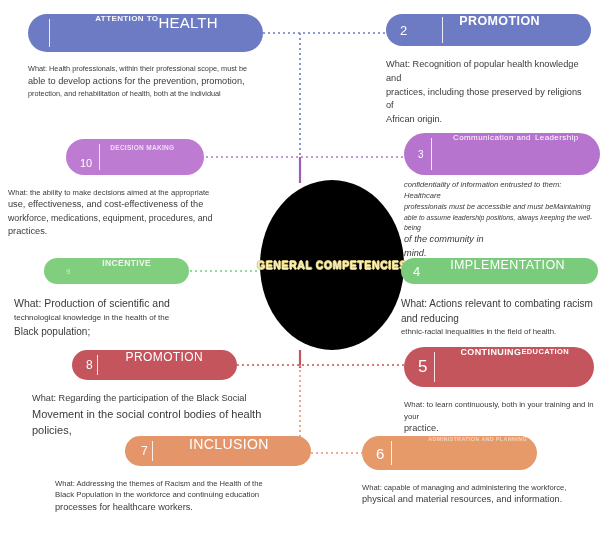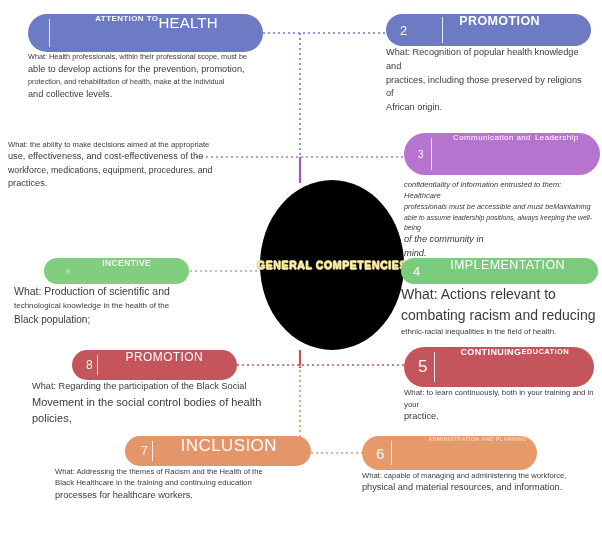--- a/index.html
+++ b/index.html
@@ -62,21 +62,21 @@
     padding:0 10px;
     color:#ffffff;
   }
   .pill .t1{font-size:8px;letter-spacing:.4px;line-height:1.25;font-weight:bold;opacity:.95;}
   .pill .t2{font-size:15px;letter-spacing:.2px;line-height:1.15;}
   .pill .tbig{font-size:12.5px;letter-spacing:.4px;font-weight:bold;}
   .pill .tsmall{font-size:7.5px;letter-spacing:.4px;font-weight:bold;}
   .pill .tfaint{font-size:5.5px;letter-spacing:.3px;font-weight:bold;color:rgba(255,255,255,.55);}
 
   .desc{
-    margin-top:0;
+    margin-top:12px;
     color:#3a3a3a;
     line-height:1.5;
   }
   .desc .a{font-size:7.3px;}
   .desc .b{font-size:9.2px;}
 
   
   #n1{left:28px;top:14px;width:235px;}
   #n1 .pill{height:38px;background:#6C7BC4;}
   #n2{left:386px;top:14px;width:205px;}
@@ -129,22 +129,21 @@
       <div class="num"></div>
       <div class="divider"></div>
       <div class="titlewrap">
         <span class="t1">ATTENTION TO</span>
         <span class="t2">HEALTH</span>
       </div>
     </div>
     <div class="desc">
       <div class="a">What: Health professionals, within their professional scope, must be</div>
       <div class="b">able to develop actions for the prevention, promotion,</div>
-      <div class="a">protection, and rehabilitation of health, make at the individual</div>
-      <div class="b">and collective levels.</div>
+      <div class="a">protection, and rehabilitation of health, both at the individual</div>
     </div>
   </div>
 
   <div class="node" id="n2">
     <div class="pill">
       <div class="num">2</div>
       <div class="titlewrap" style="padding-left:4px;">
         <span class="tbig">PROMOTION</span>
       </div>
       <div class="divider" style="position:absolute;left:56px;top:3px;bottom:3px;margin:0;"></div>
@@ -178,21 +177,21 @@
   </div>
 
   <div class="node" id="n4">
     <div class="pill">
       <div class="num" style="padding:0 5px 0 12px;">4</div>
       <div class="titlewrap" style="padding-left:2px;">
         <span class="tbig" style="font-weight:normal;font-size:12.5px;">IMPLEMENTATION</span>
       </div>
     </div>
     <div class="desc">
-      <div class="a" style="font-size:14px;">What: Actions relevant to combating racism and reducing</div>
+      <div class="a" style="font-size:10px;">What: Actions relevant to combating racism and reducing</div>
       <div class="a" style="font-size:7.8px;">ethnic-racial inequalities in the field of health.</div>
     </div>
   </div>
 
   <div class="node" id="n5">
     <div class="pill">
       <div class="num" style="font-size:17px;">5</div>
       <div class="divider"></div>
       <div class="titlewrap" style="gap:0;">
         <span class="tsmall" style="font-size:9px;">CONTINUING</span>
@@ -217,26 +216,26 @@
       <div class="a" style="font-size:7.6px;">What: capable of managing and administering the workforce,</div>
       <div class="b">physical and material resources, and information.</div>
     </div>
   </div>
 
   <div class="node" id="n7">
     <div class="pill">
       <div class="num" style="font-size:12px;padding:0 4px 0 16px;">7</div>
       <div class="divider"></div>
       <div class="titlewrap" style="padding-left:4px;">
-        <span class="tbig" style="font-weight:normal;font-size:17px;">INCLUSION</span>
+        <span class="tbig" style="font-weight:normal;font-size:14px;">INCLUSION</span>
       </div>
     </div>
     <div class="desc">
       <div class="a" style="font-size:7.6px;">What: Addressing the themes of Racism and the Health of the</div>
-      <div class="a" style="font-size:7.8px;">Black Healthcare in the training and continuing education</div>
+      <div class="a" style="font-size:7.8px;">Black Population in the workforce and continuing education</div>
       <div class="b">processes for healthcare workers.</div>
     </div>
   </div>
 
   <div class="node" id="n8">
     <div class="pill">
       <div class="num" style="font-size:12px;padding:0 4px 0 14px;">8</div>
       <div class="divider"></div>
       <div class="titlewrap" style="padding-left:4px;">
         <span class="tbig" style="font-weight:normal;font-size:12px;">PROMOTION</span>
@@ -256,20 +255,27 @@
       </div>
     </div>
     <div class="desc">
       <div class="b" style="font-size:10.5px;">What: Production of scientific and</div>
       <div class="a" style="font-size:8px;">technological knowledge in the health of the</div>
       <div class="b" style="font-size:10px;">Black population;</div>
     </div>
   </div>
 
   <div class="node" id="n10">
+    <div class="pill">
+      <div class="num" style="font-size:11px;align-items:flex-end;padding-bottom:6px;">10</div>
+      <div class="divider"></div>
+      <div class="titlewrap" style="justify-content:flex-start;padding-top:5px;">
+        <span class="tfaint" style="font-size:6.5px;color:rgba(255,255,255,.75);">DECISION MAKING</span>
+      </div>
+    </div>
     <div class="desc">
       <div class="a" style="font-size:7.6px;">What: the ability to make decisions aimed at the appropriate</div>
       <div class="b">use, effectiveness, and cost-effectiveness of the</div>
       <div class="b" style="font-size:8.8px;">workforce, medications, equipment, procedures, and</div>
       <div class="b">practices.</div>
     </div>
   </div>
 
 </div>
 

